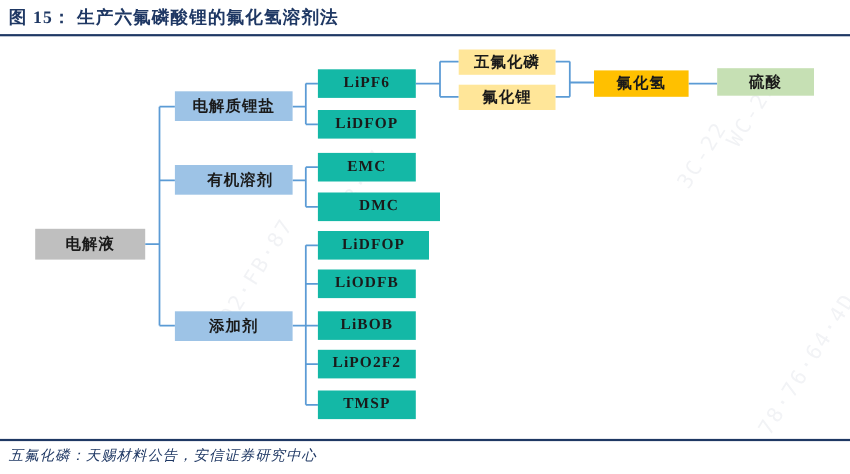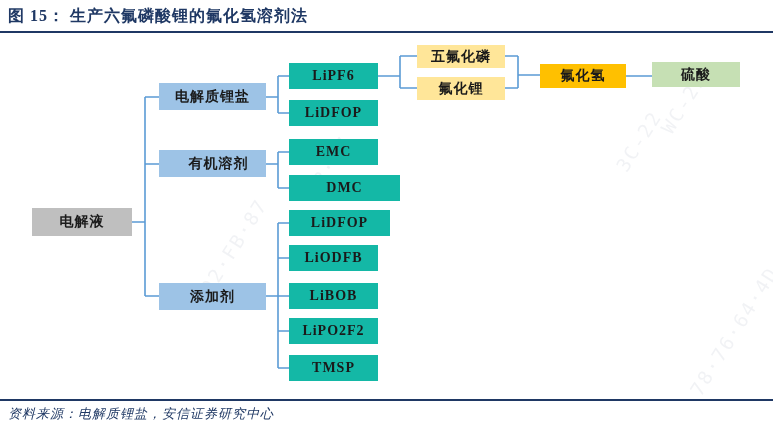--- a/index.html
+++ b/index.html
@@ -95,15 +95,15 @@
   <div class="node salmon" style="left:289px;top:318px;width:89px;height:26px;">LiPO2F2</div>
   <div class="node salmon" style="left:289px;top:355px;width:89px;height:26px;">TMSP</div>
 
   <div class="node lyellow" style="left:417px;top:45px;width:88px;height:23px;">五氟化磷</div>
   <div class="node lyellow" style="left:417px;top:77px;width:88px;height:23px;">氟化锂</div>
 
   <div class="node gold" style="left:540px;top:64px;width:86px;height:24px;">氟化氢</div>
   <div class="node green" style="left:652px;top:62px;width:88px;height:25px;">硫酸</div>
 
   <div class="bottom-rule"></div>
-  <div class="fig-source">资料来源：电解质锂盐，安信证券研究中心</div>
+  <div class="fig-source">五氟化磷：天赐材料公告，安信证券研究中心</div>
 
 </div>
 
 </body></html>

